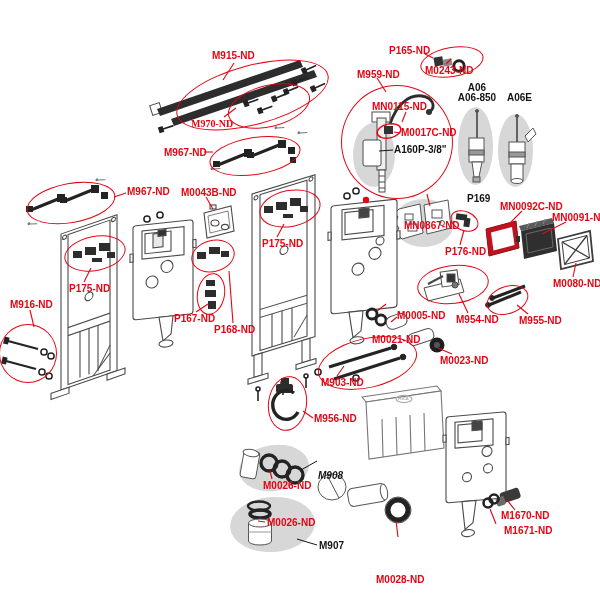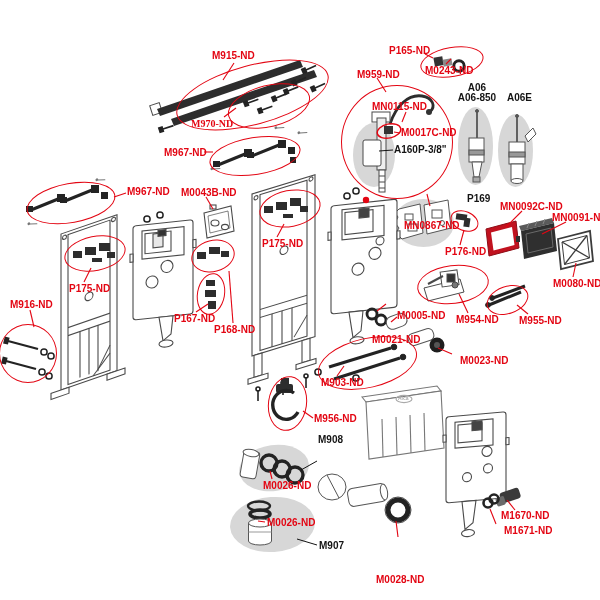--- a/index.html
+++ b/index.html
@@ -461,24 +461,24 @@
   <div class="lbl" style="left:404px;top:200px;margin-top:20px;">MN0867-ND</div>
   <div class="lbl blk" style="left:467px;top:193px;">P169</div>
   <div class="lbl" style="left:445px;top:246px;">P176-ND</div>
   <div class="lbl" style="left:500px;top:201px;">MN0092C-ND</div>
   <div class="lbl" style="left:552px;top:212px;">MN0091-ND</div>
   <div class="lbl" style="left:553px;top:278px;">M0080-ND</div>
   <div class="lbl" style="left:372px;top:294px;margin-top:40px;">M0021-ND</div>
   <div class="lbl" style="left:397px;top:310px;">M0005-ND</div>
   <div class="lbl" style="left:456px;top:314px;">M954-ND</div>
   <div class="lbl" style="left:519px;top:315px;">M955-ND</div>
-  <div class="lbl" style="left:460px;top:355px;">M0023-ND</div>
+  <div class="lbl" style="left:440px;top:355px;">M0023-ND</div>
   <div class="lbl" style="left:321px;top:377px;">M903-ND</div>
   <div class="lbl" style="left:314px;top:413px;">M956-ND</div>
-  <div class="lbl blk" style="left:318px;top:434px;">M908</div>
+  <div class="lbl blk" style="left:318px;top:470px;font-style:italic;">M908</div>
   <div class="lbl" style="left:263px;top:480px;">M0026-ND</div>
   <div class="lbl" style="left:267px;top:517px;">M0026-ND</div>
   <div class="lbl blk" style="left:319px;top:540px;">M907</div>
   <div class="lbl" style="left:376px;top:538px;margin-top:36px;">M0028-ND</div>
   <div class="lbl" style="left:501px;top:510px;">M1670-ND</div>
   <div class="lbl" style="left:486px;top:525px;padding-left:18px;">M1671-ND</div>
   <div class="lbl" style="left:398px;top:396px;color:#aaa;font-size:5px;z-index:2;">Alca</div>
 
 </div>
 

